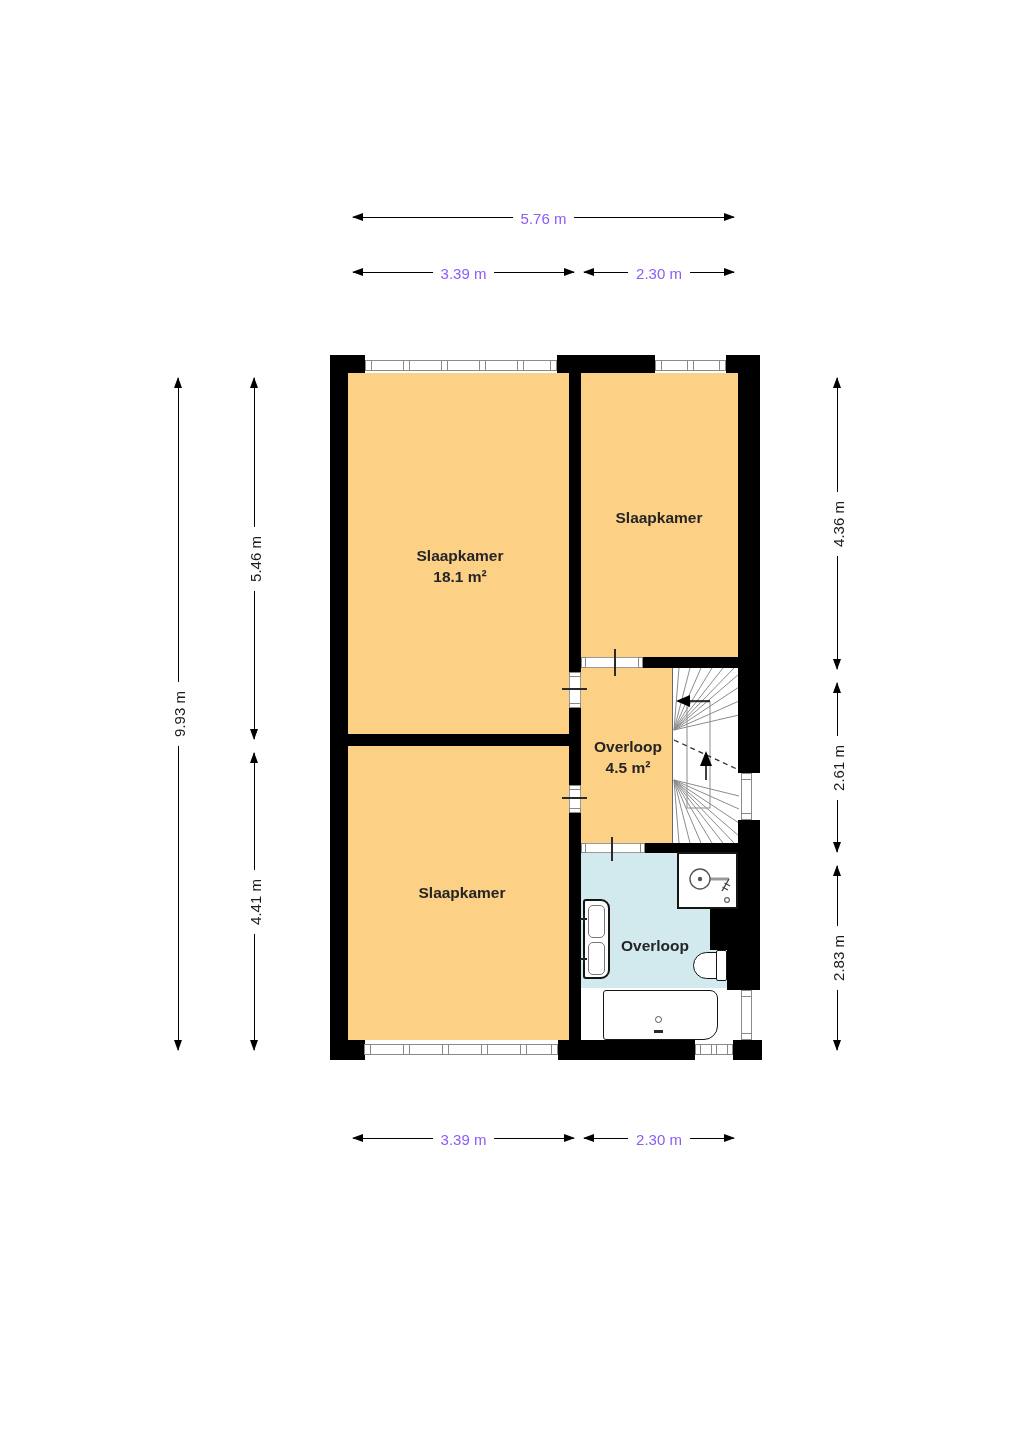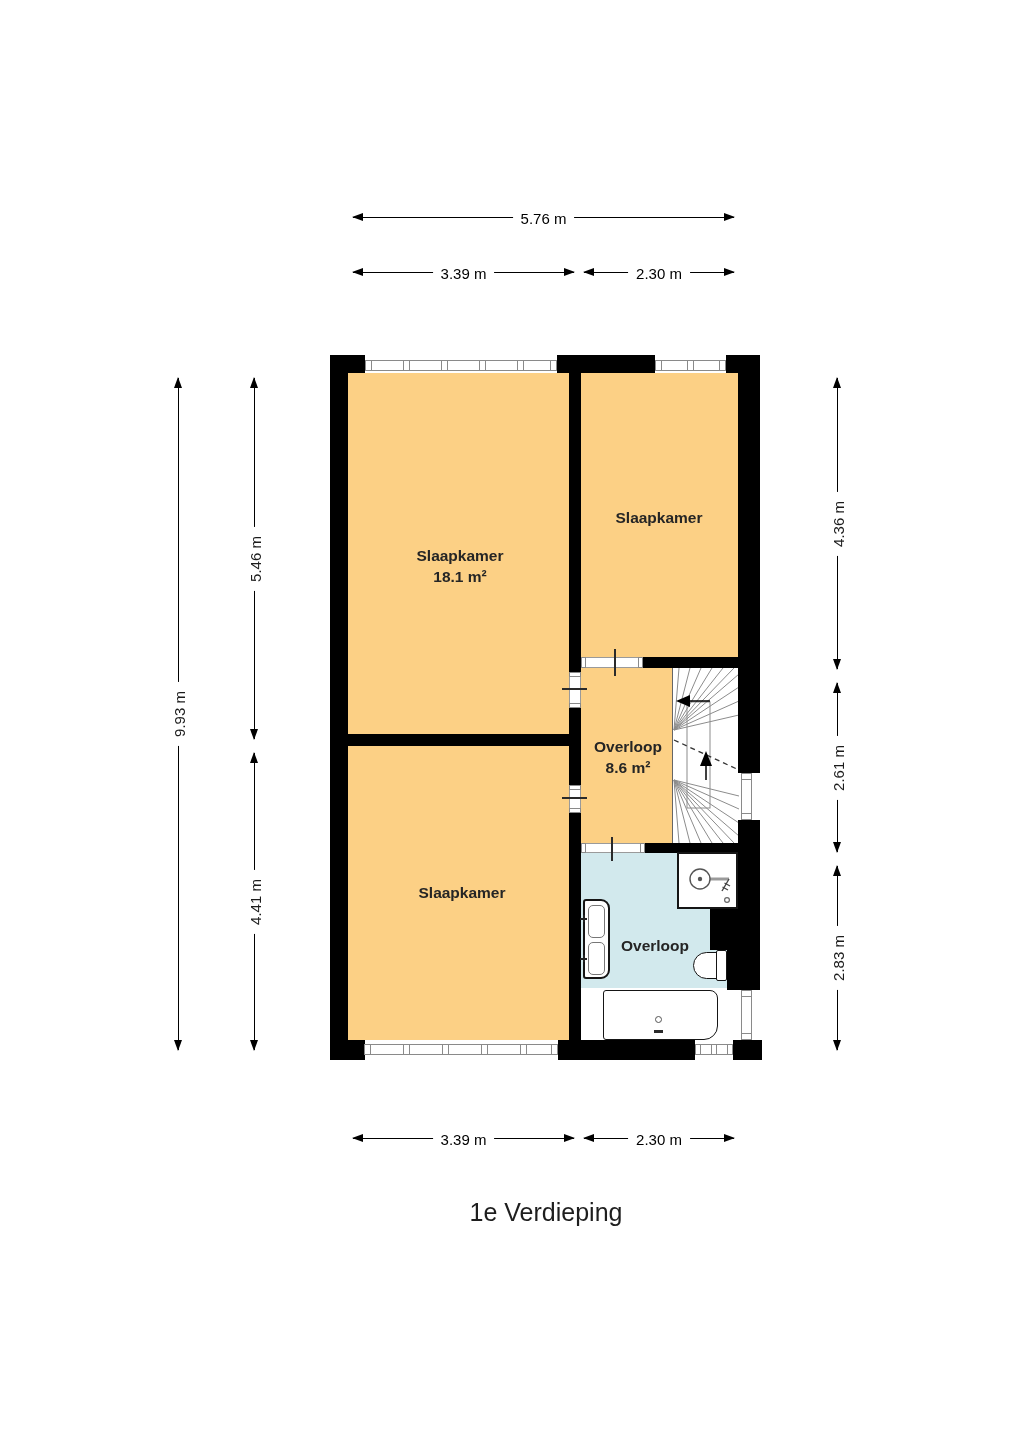--- a/index.html
+++ b/index.html
@@ -24,21 +24,21 @@
   .basin{position:absolute;background:#fff;border:1px solid #777;border-radius:5px;box-sizing:border-box;}
   .tap{position:absolute;width:7px;height:7px;z-index:5;}
   .tap::before{content:'';position:absolute;left:2.5px;top:0;width:2px;height:7px;background:#222;}
   .tap::after{content:'';position:absolute;left:0;top:2.5px;width:7px;height:2px;background:#222;}
   .dot{position:absolute;border:1px solid #555;border-radius:50%;background:#fff;box-sizing:border-box;}
   
   .dim-h{position:absolute;height:13px;z-index:7;}
   .dim-h .ln{position:absolute;left:1px;right:1px;top:6px;height:1px;background:#000;}
   .dim-h .a-l{position:absolute;left:0;top:2px;width:0;height:0;border-top:4.5px solid transparent;border-bottom:4.5px solid transparent;border-right:11px solid #000;}
   .dim-h .a-r{position:absolute;right:0;top:2px;width:0;height:0;border-top:4.5px solid transparent;border-bottom:4.5px solid transparent;border-left:11px solid #000;}
-  .dim-h .lbl{position:absolute;left:50%;top:7px;transform:translate(-50%,-50%);background:#fff;padding:0 8px;font-size:15px;color:#000000;white-space:nowrap;}
+  .dim-h .lbl{position:absolute;left:50%;top:7px;transform:translate(-50%,-50%);background:#fff;padding:0 8px;font-size:15px;color:#8b5cf6;white-space:nowrap;}
   .dim-v{position:absolute;width:13px;z-index:7;}
   .dim-v .ln{position:absolute;top:1px;bottom:1px;left:6px;width:1px;background:#000;}
   .dim-v .a-t{position:absolute;top:0;left:2px;width:0;height:0;border-left:4.5px solid transparent;border-right:4.5px solid transparent;border-bottom:11px solid #000;}
   .dim-v .a-b{position:absolute;bottom:0;left:2px;width:0;height:0;border-left:4.5px solid transparent;border-right:4.5px solid transparent;border-top:11px solid #000;}
   .dim-v .lbl{position:absolute;left:7px;top:50%;transform:translate(-50%,-50%) rotate(-90deg);background:#fff;padding:0 9px;font-size:15px;color:#1c1c1c;white-space:nowrap;}
   
   .rlabel{position:absolute;transform:translate(-50%,-50%);text-align:center;font-size:15.5px;font-weight:bold;color:#252525;line-height:21px;z-index:8;white-space:nowrap;}
   .title{position:absolute;text-align:center;font-size:25px;color:#1e1e1e;z-index:8;}
 </style>
 </head>
@@ -256,21 +256,20 @@
     <span style="display:block;">18.1 m²</span>
   </div>
   <div class="rlabel" style="left:659px;top:517px;">
     <span>Slaapkamer</span>
   </div>
   <div class="rlabel" style="left:462px;top:892px;">
     <span>Slaapkamer</span>
   </div>
   <div class="rlabel" style="left:628px;top:757px;">
     <span style="display:block;">Overloop</span>
-    <span style="display:block;">8.6 m²</span>
+    <span style="display:block;">4.5 m²</span>
   </div>
   <div class="rlabel" style="left:655px;top:945px;">
     <span>Overloop</span>
   </div>
 
-  <div class="title" style="left:346px;top:1198px;width:400px;">1e Verdieping</div>
 
 </div>
 
 </body></html>

